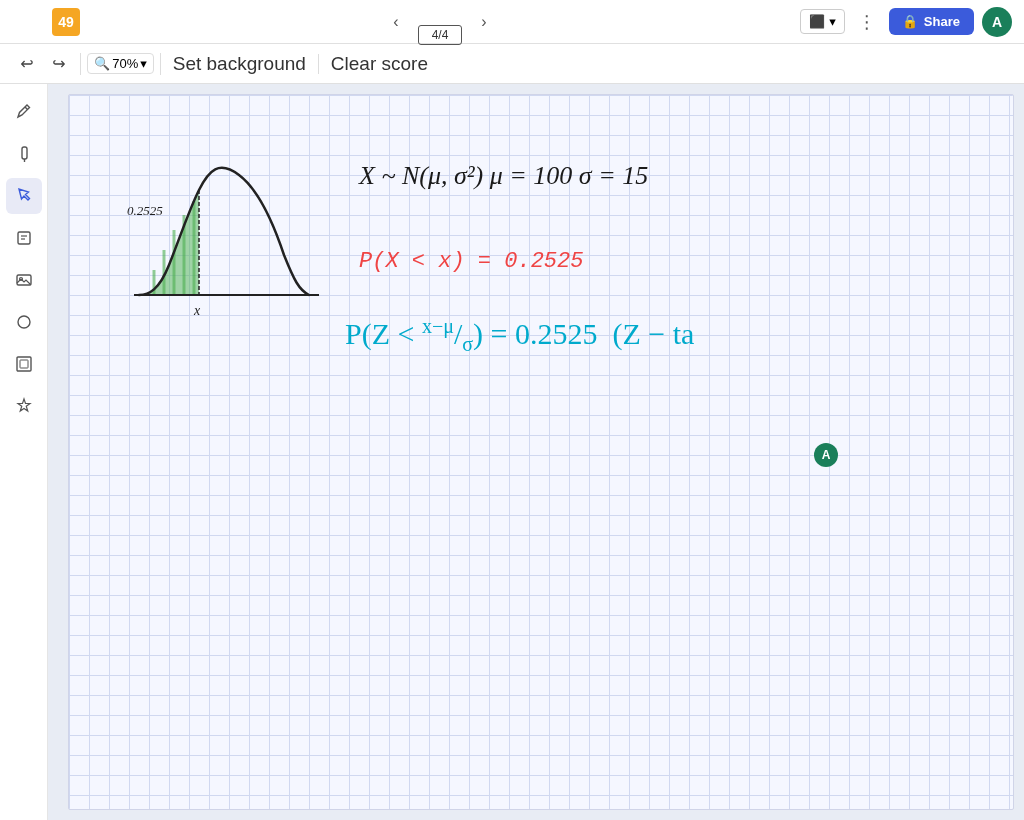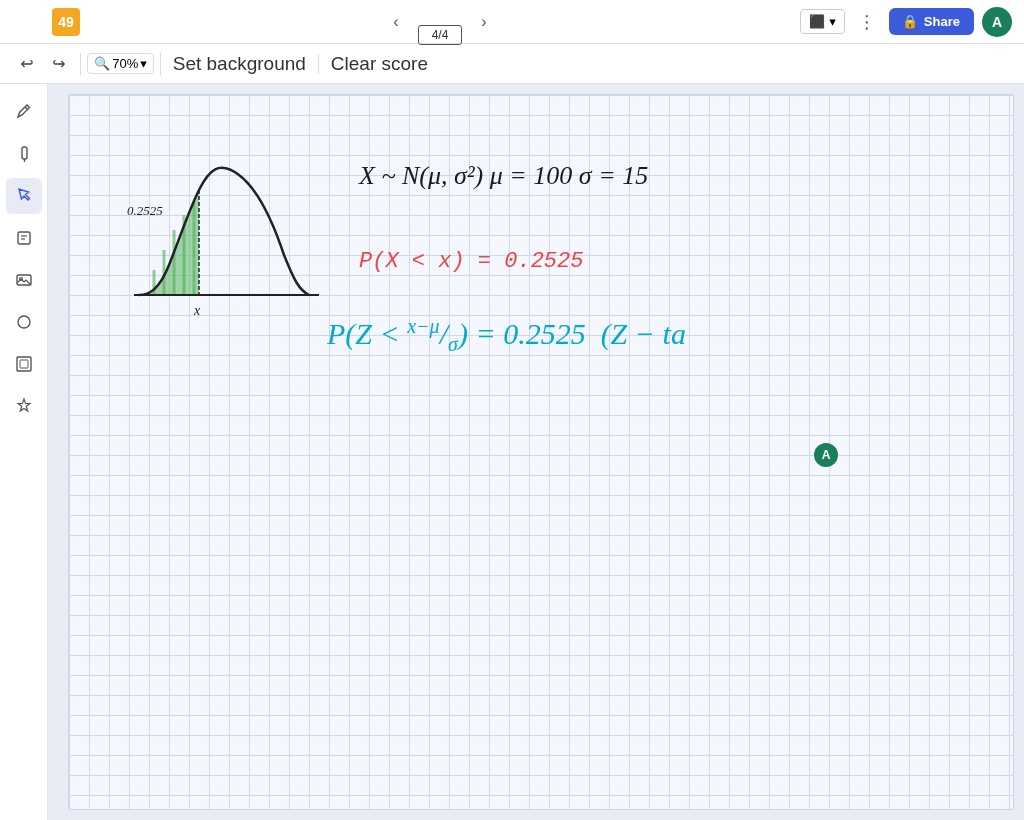--- a/index.html
+++ b/index.html
@@ -138,24 +138,23 @@
     }
     .math-prob1 {
       position: absolute;
       top: 145px; left: 290px;
       font-family: 'Segoe UI', sans-serif;
       font-size: 30px; color: #00aacc;
       font-style: italic;
     }
     .math-prob2 {
       position: absolute;
-      top: 220px; left: 258px;
+      top: 220px; left: 276px;
       font-family: 'Segoe UI', sans-serif;
       font-size: 30px; color: #00aacc;
-      font-style: italic;
     }
 
     .user-cursor {
       position: absolute;
       top: 348px; right: 175px;
       width: 24px; height: 24px;
       background: #1a7f5a;
       border-radius: 50%;
       color: white; font-weight: bold; font-size: 12px;
       display: flex; align-items: center; justify-content: center;

